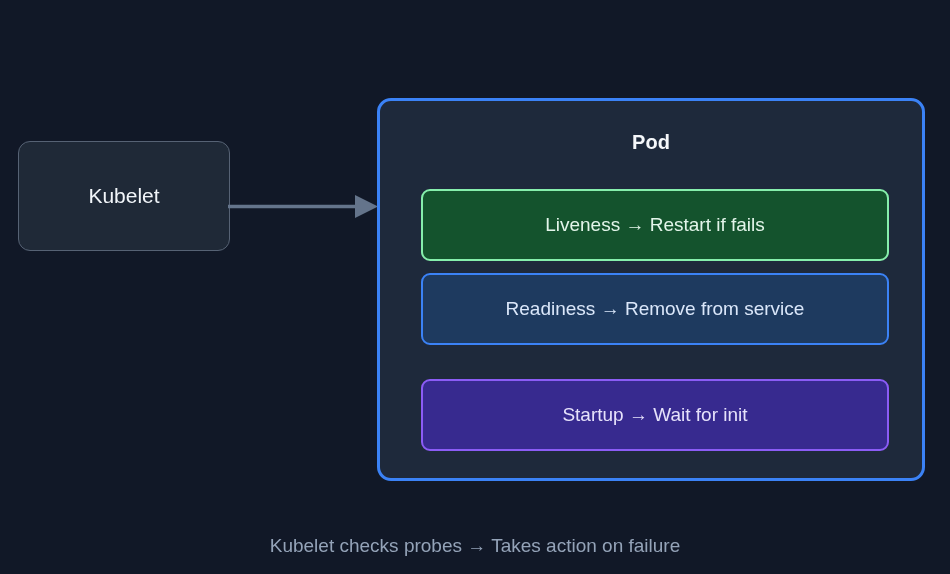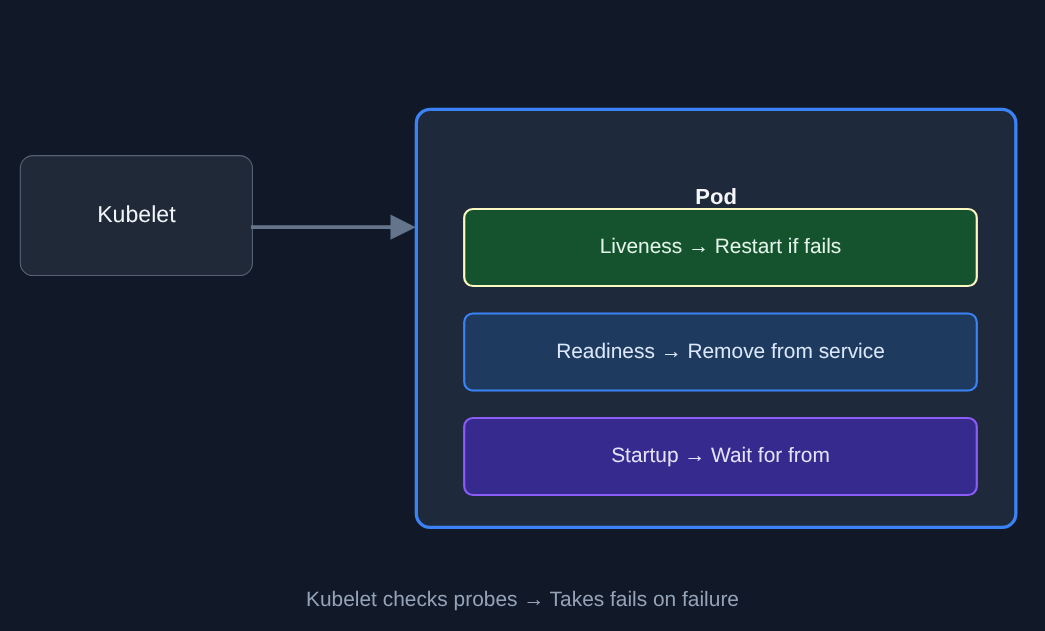--- a/index.html
+++ b/index.html
@@ -81,46 +81,45 @@
   .pod-title {
     position: absolute;
     left: 0;
     top: 28px;
     width: 542px;
     text-align: center;
     font-size: 20px;
     font-weight: bold;
     color: #f5f7fa;
     line-height: 26px;
-    margin-top: 37px;
   }
 
   
   .probe-box {
     position: absolute;
     left: 41px;
     width: 468px;
     height: 72px;
     border-radius: 9px;
     display: flex;
     align-items: center;
     justify-content: center;
     font-size: 19px;
     line-height: 24px;
     text-align: center;
   }
   .probe-liveness {
     top: 88px;
     background: #14532d;
-    border: 2px solid #fef9c3;
+    border: 2px solid #86efac;
     color: #e3f5ea;
     text-align: right;
   }
   .probe-readiness {
-    top: 183px;
+    top: 172px;
     background: #1e3a5f;
     border: 2px solid #3b82f6;
     color: #dbe7fa;
   }
   .probe-startup {
     top: 278px;
     background: #372a8f;
     border: 2px solid #8b5cf6;
     color: #e6e2fb;
   }
@@ -158,20 +157,20 @@
 
     <div class="probe-box probe-liveness">
       <span>Liveness → Restart if fails</span>
     </div>
 
     <div class="probe-box probe-readiness">
       <span>Readiness → Remove from service</span>
     </div>
 
     <div class="probe-box probe-startup">
-      <span>Startup → Wait for from</span>
+      <span>Startup → Wait for init</span>
     </div>
 
   </div>
 
-  <div class="caption">Kubelet checks probes → Takes fails on failure</div>
+  <div class="caption">Kubelet checks probes → Takes action on failure</div>
 
 </div>
 
 </body></html>

